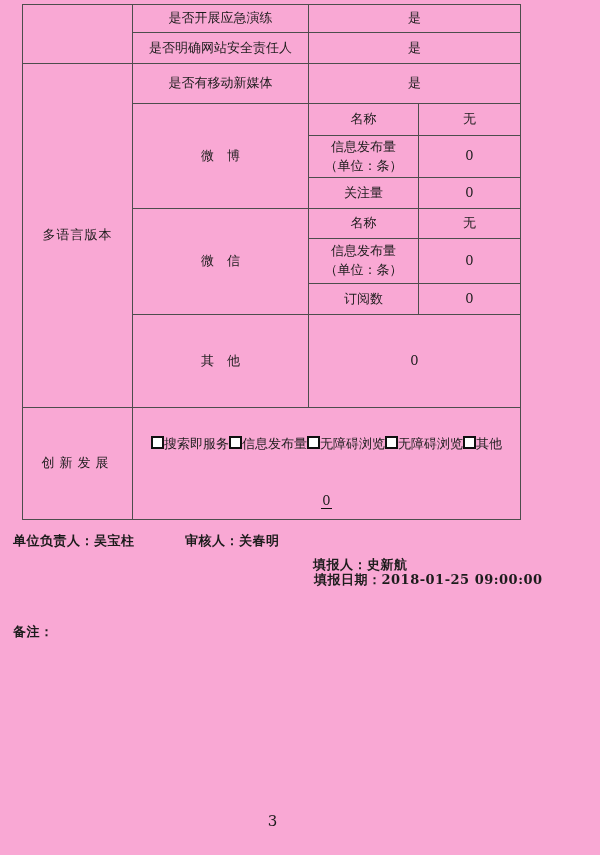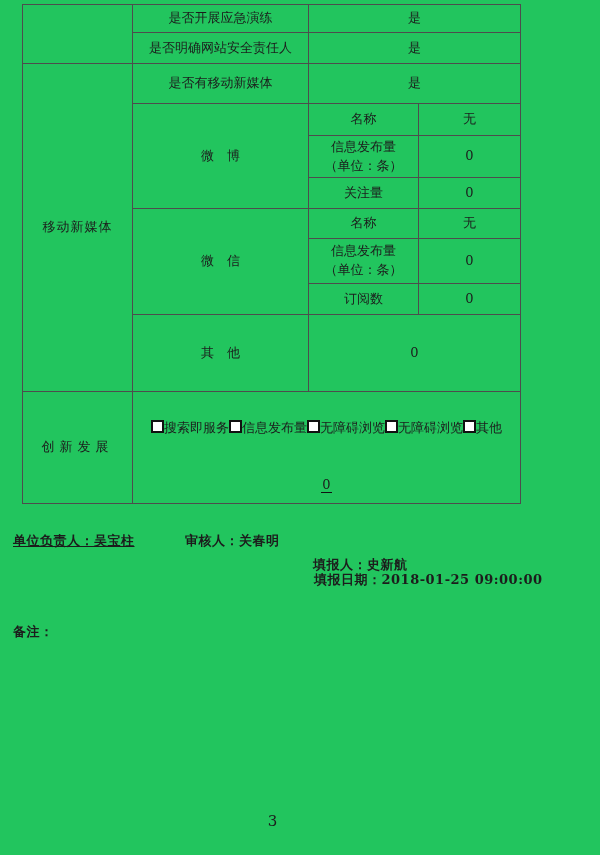--- a/index.html
+++ b/index.html
@@ -1,20 +1,20 @@
 <!DOCTYPE html>
 <html><head>
 <meta charset="utf-8">
 <style>
   html,body { margin:0; padding:0; background:#e8e8e8; }
   .page {
     position:relative;
     width:600px; height:855px;
     margin:0 auto;
-    background:#22c55e;
+    background:#f9a8d4;
     font-family:"DejaVu Serif","Liberation Serif",serif;
     color:#1c1c1c;
     overflow:hidden;
   }
 
   
   table.report {
     position:absolute; left:22px; top:4px;
     width:498px;
     border-collapse:collapse;
@@ -25,21 +25,21 @@
     text-align:center;
     vertical-align:middle;
     font-size:13px;
     line-height:1.45;
     padding:1px 2px;
     white-space:pre-line;
     overflow:hidden;
   }
   tr.h28{height:28px} tr.h25{height:31px} tr.h40{height:40px}
   tr.h32{height:32px} tr.h42{height:42px} tr.h31{height:31px}
-  tr.h30{height:30px} tr.h45{height:45px} tr.h77{height:77px}
+  tr.h30{height:30px} tr.h45{height:45px} tr.h77{height:93px}
   tr.h112{height:112px}
 
   td.group-label { letter-spacing:1px; }
   td.innov-label { letter-spacing:5px; }
 
   td.innov-cell {
     text-align:left;
     padding:6px 6px 6px 24px;
     line-height:1.9;
     white-space:normal;
@@ -60,21 +60,21 @@
   }
 
   
   .f {
     position:absolute;
     font-weight:bold;
     font-size:13px;
     letter-spacing:0.5px;
     white-space:nowrap;
   }
-  .f-unit   { left:13px;  top:532px;text-decoration:underline; }
+  .f-unit   { left:13px;  top:532px; }
   .f-audit  { left:185px; top:532px; }
   .f-filler { left:313px; top:556px; }
   .f-phone  { left:13px;  top:571px; }
   .f-date   { left:314px; top:571px; }
   .f-remark { left:13px;  top:623px; }
 
   .page-num {
     position:absolute;
     left:0; top:812px;
     width:545px;
@@ -100,21 +100,21 @@
         <td rowspan="2"></td>
         <td>是否开展应急演练</td>
         <td colspan="2">是</td>
       </tr>
       <tr class="h25">
         <td>是否明确网站安全责任人</td>
         <td colspan="2">是</td>
       </tr>
 
       <tr class="h40">
-        <td rowspan="8" class="group-label">移动新媒体</td>
+        <td rowspan="8" class="group-label">多语言版本</td>
         <td>是否有移动新媒体</td>
         <td colspan="2">是</td>
       </tr>
 
       <tr class="h32">
         <td rowspan="3">微　博</td>
         <td>名称</td>
         <td>无</td>
       </tr>
       <tr class="h42">

